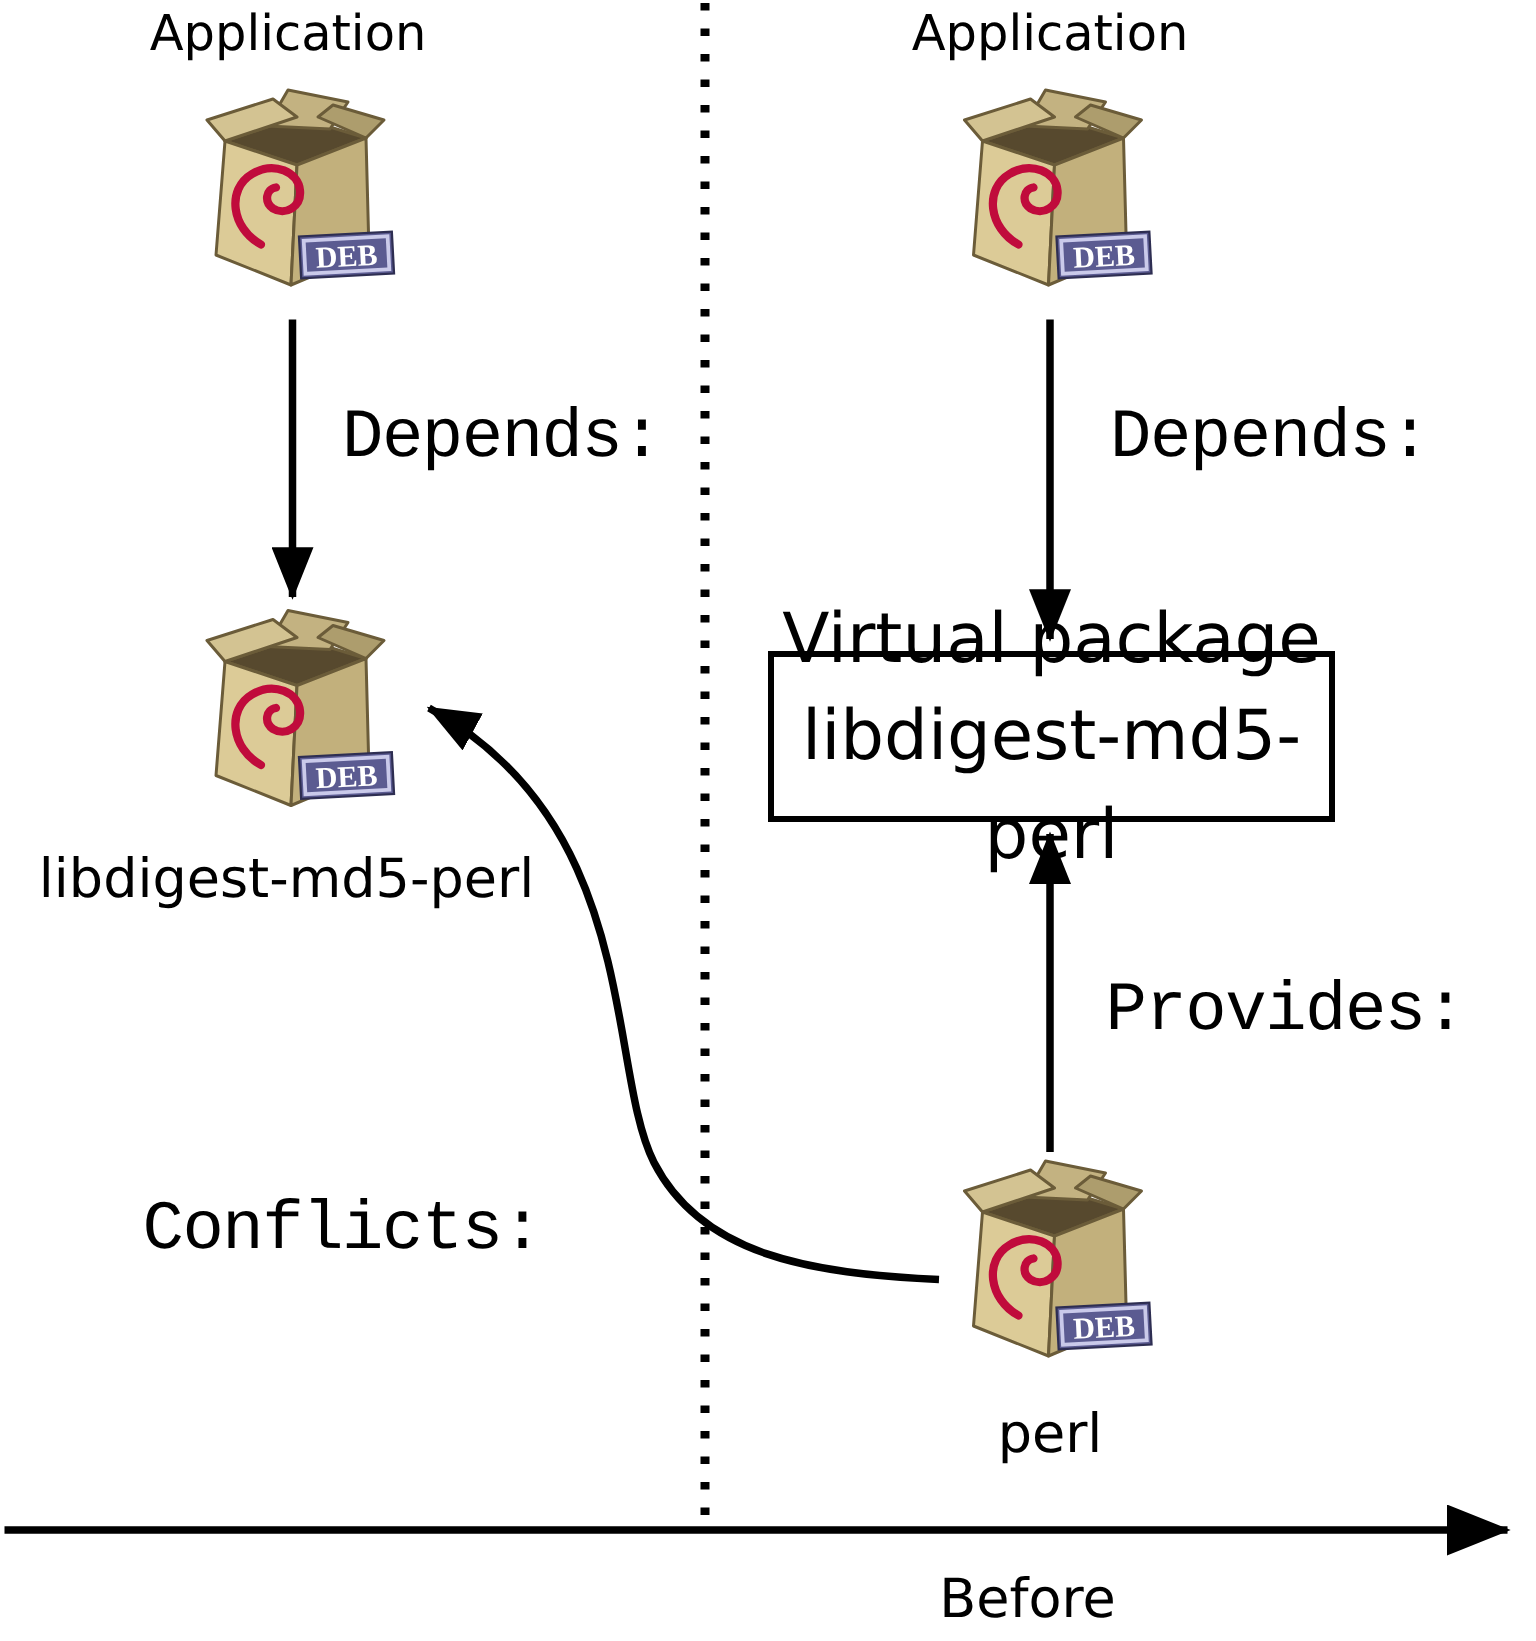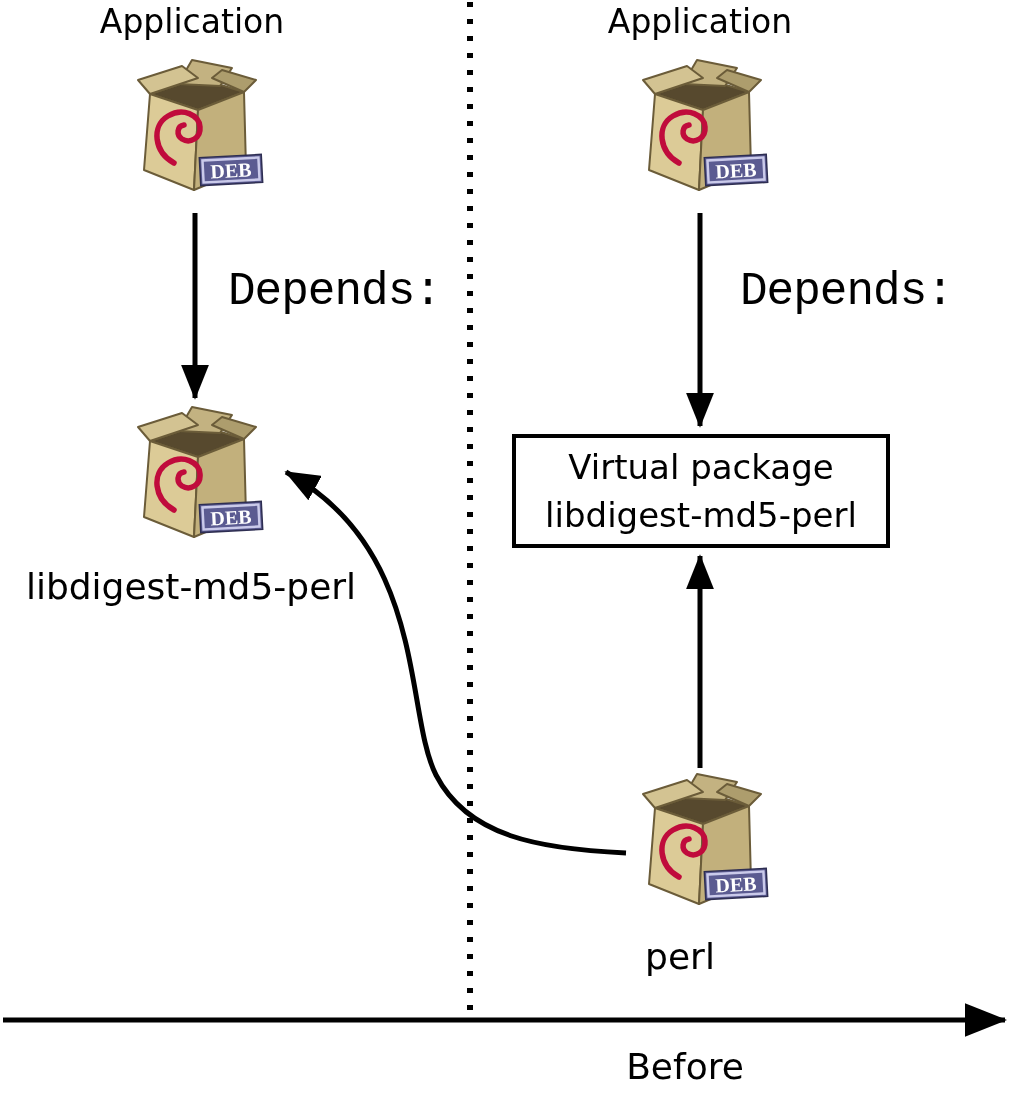--- a/index.html
+++ b/index.html
@@ -24,21 +24,21 @@
     white-space: nowrap;
     letter-spacing: -1px;
   }
   .virtual-box {
     left: 512px; top: 434px; width: 378px; height: 114px;
     border: 4px solid #000;
     background: #fff;
     display: flex; flex-direction: column;
     align-items: center; justify-content: center;
     text-align: center;
-    font-size: 34px; line-height: 1.42;
+    font-size: 46px; line-height: 1.42;
   }
   .icon-slot { width: 150px; height: 145px; overflow: visible; }
   #arrows { position: absolute; left: 0; top: 0; }
 </style>
 </head>
 <body>
 
 <div id="canvas">
 
   <svg style="position:absolute;width:0;height:0" aria-hidden="true">
@@ -106,29 +106,31 @@
     <use href="#deb-icon"></use>
   </svg>
 
   <div class="abs cx sans-label" style="left:192px;top:2px">Application</div>
 
   <div class="abs mono-label" style="left:228px;top:266px">Depends:</div>
 
   <div class="abs cx pkg-label" style="left:191px;top:566px">libdigest-md5-perl</div>
 
 
+  <div class="abs mono-label" style="left:95px;top:794px">Conflicts:</div>
 
   <div class="abs cx sans-label" style="left:700px;top:2px">Application</div>
 
   <div class="abs mono-label" style="left:740px;top:266px">Depends:</div>
 
   <div class="abs virtual-box">
     <div>Virtual package</div>
     <div>libdigest-md5-perl</div>
   </div>
 
+  <div class="abs mono-label" style="left:737px;top:648px">Provides:</div>
 
-  <div class="abs cx pkg-label" style="left:680px;top:936px">perl</div>
+  <div class="abs cx pkg-label" style="left:700px;top:936px">perl</div>
 
 
   <div class="abs cx pkg-label" style="left:685px;top:1046px">Before</div>
 
 </div>
 
 </body></html>

